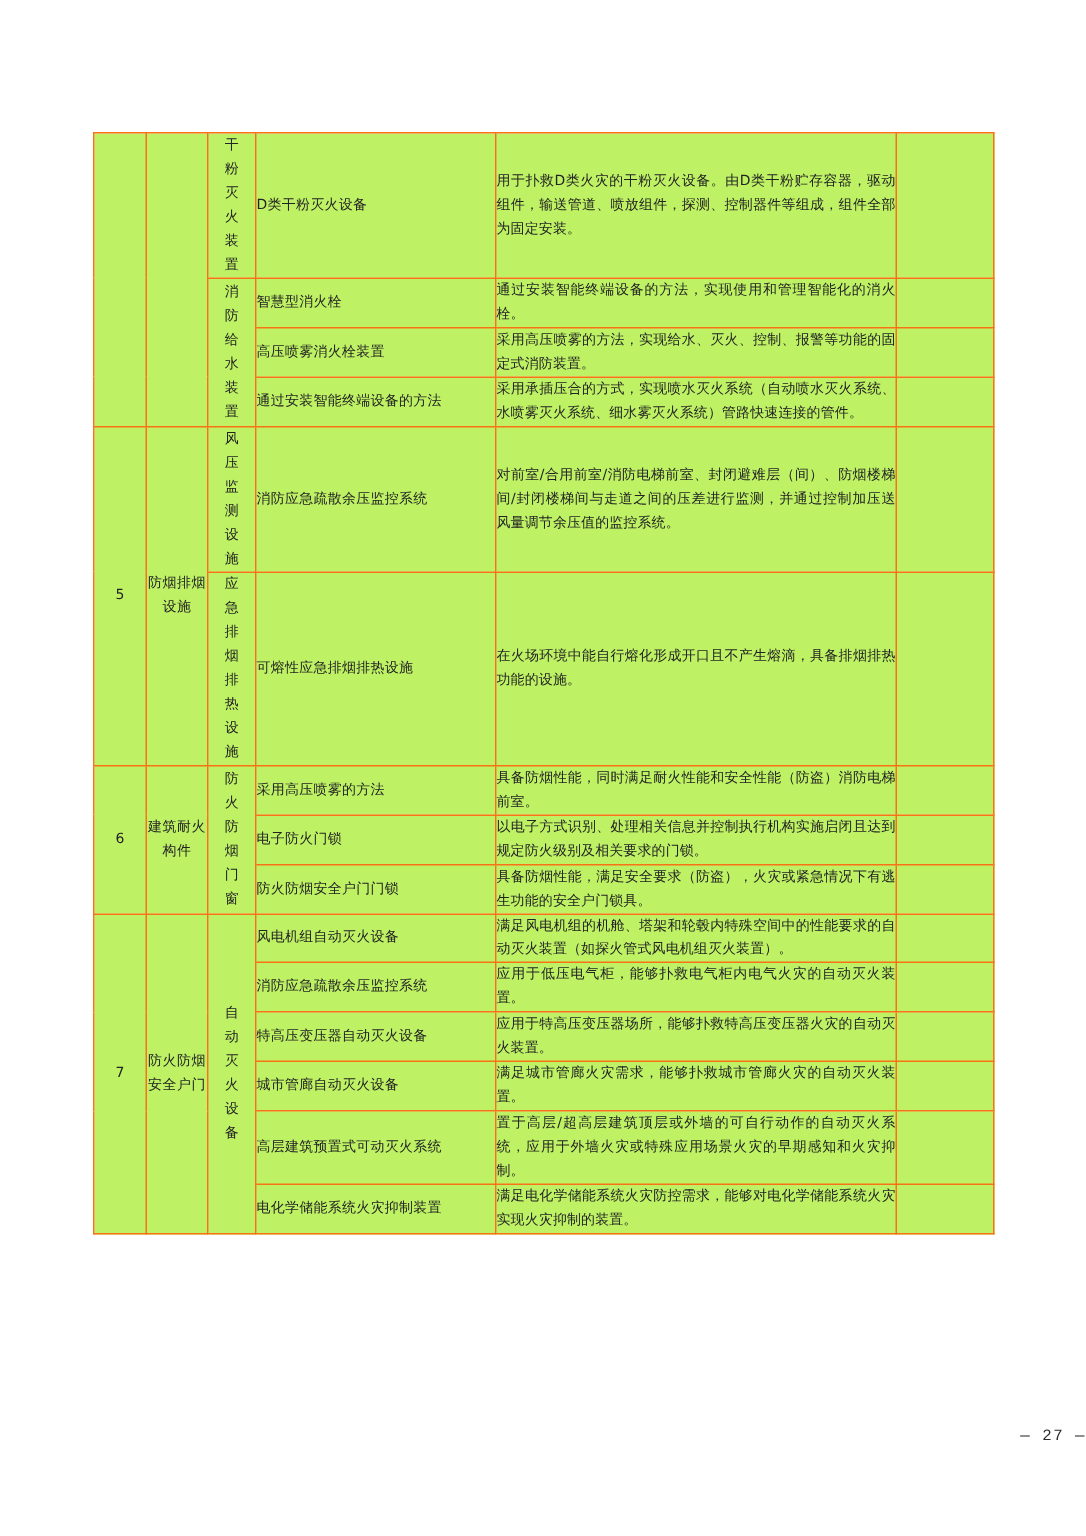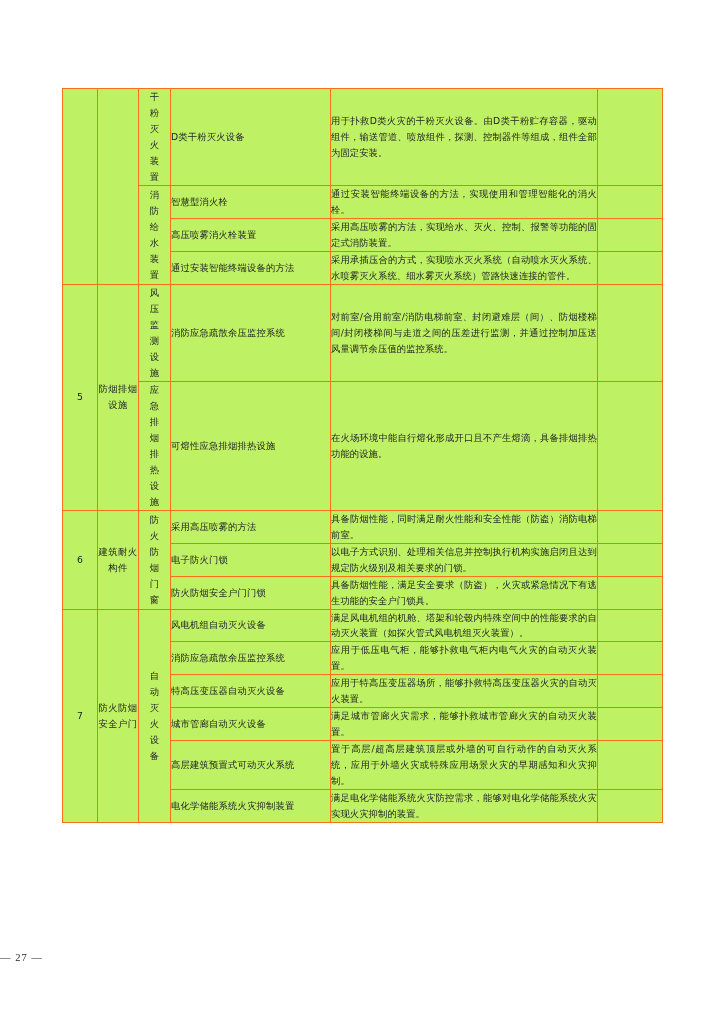--- a/index.html
+++ b/index.html
@@ -105,25 +105,25 @@
 
   td.cell-remark {
     background: #ffffff;
   }
 
   #page-number {
     position: absolute;
     left: 0;
     top: 952px;
     width: 724px;
-    text-align: left;
+    text-align: right;
     font-size: 10.5px;
     color: #2a2a2a;
     letter-spacing: 1px;
-    font-family: Liberation Serif, serif;
+    font-family: Liberation Mono, monospace;
   }
 </style>
 </head>
 <body>
 
 <div id="page">
 
   <table id="doc-table">
     <colgroup>
       <col class="c1">

